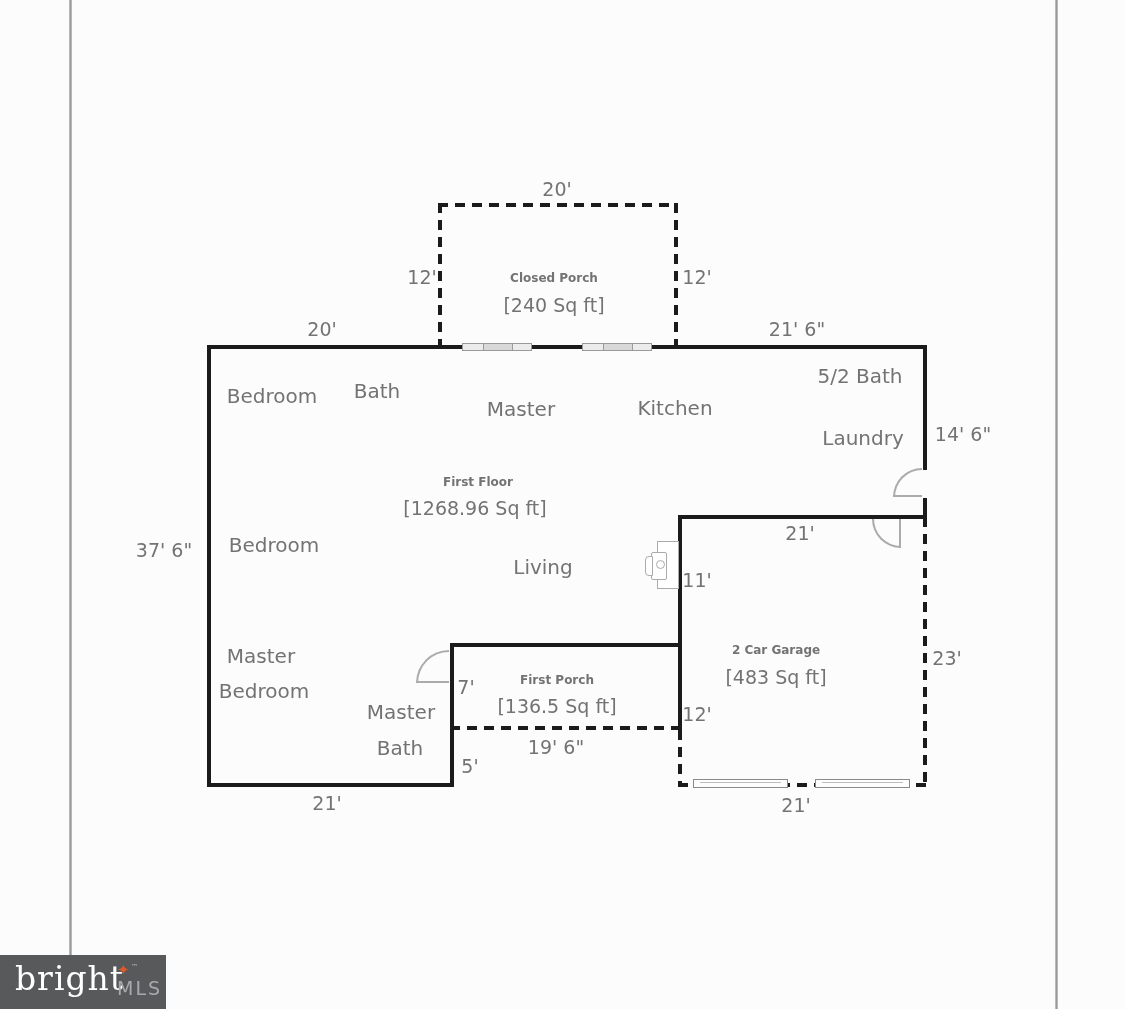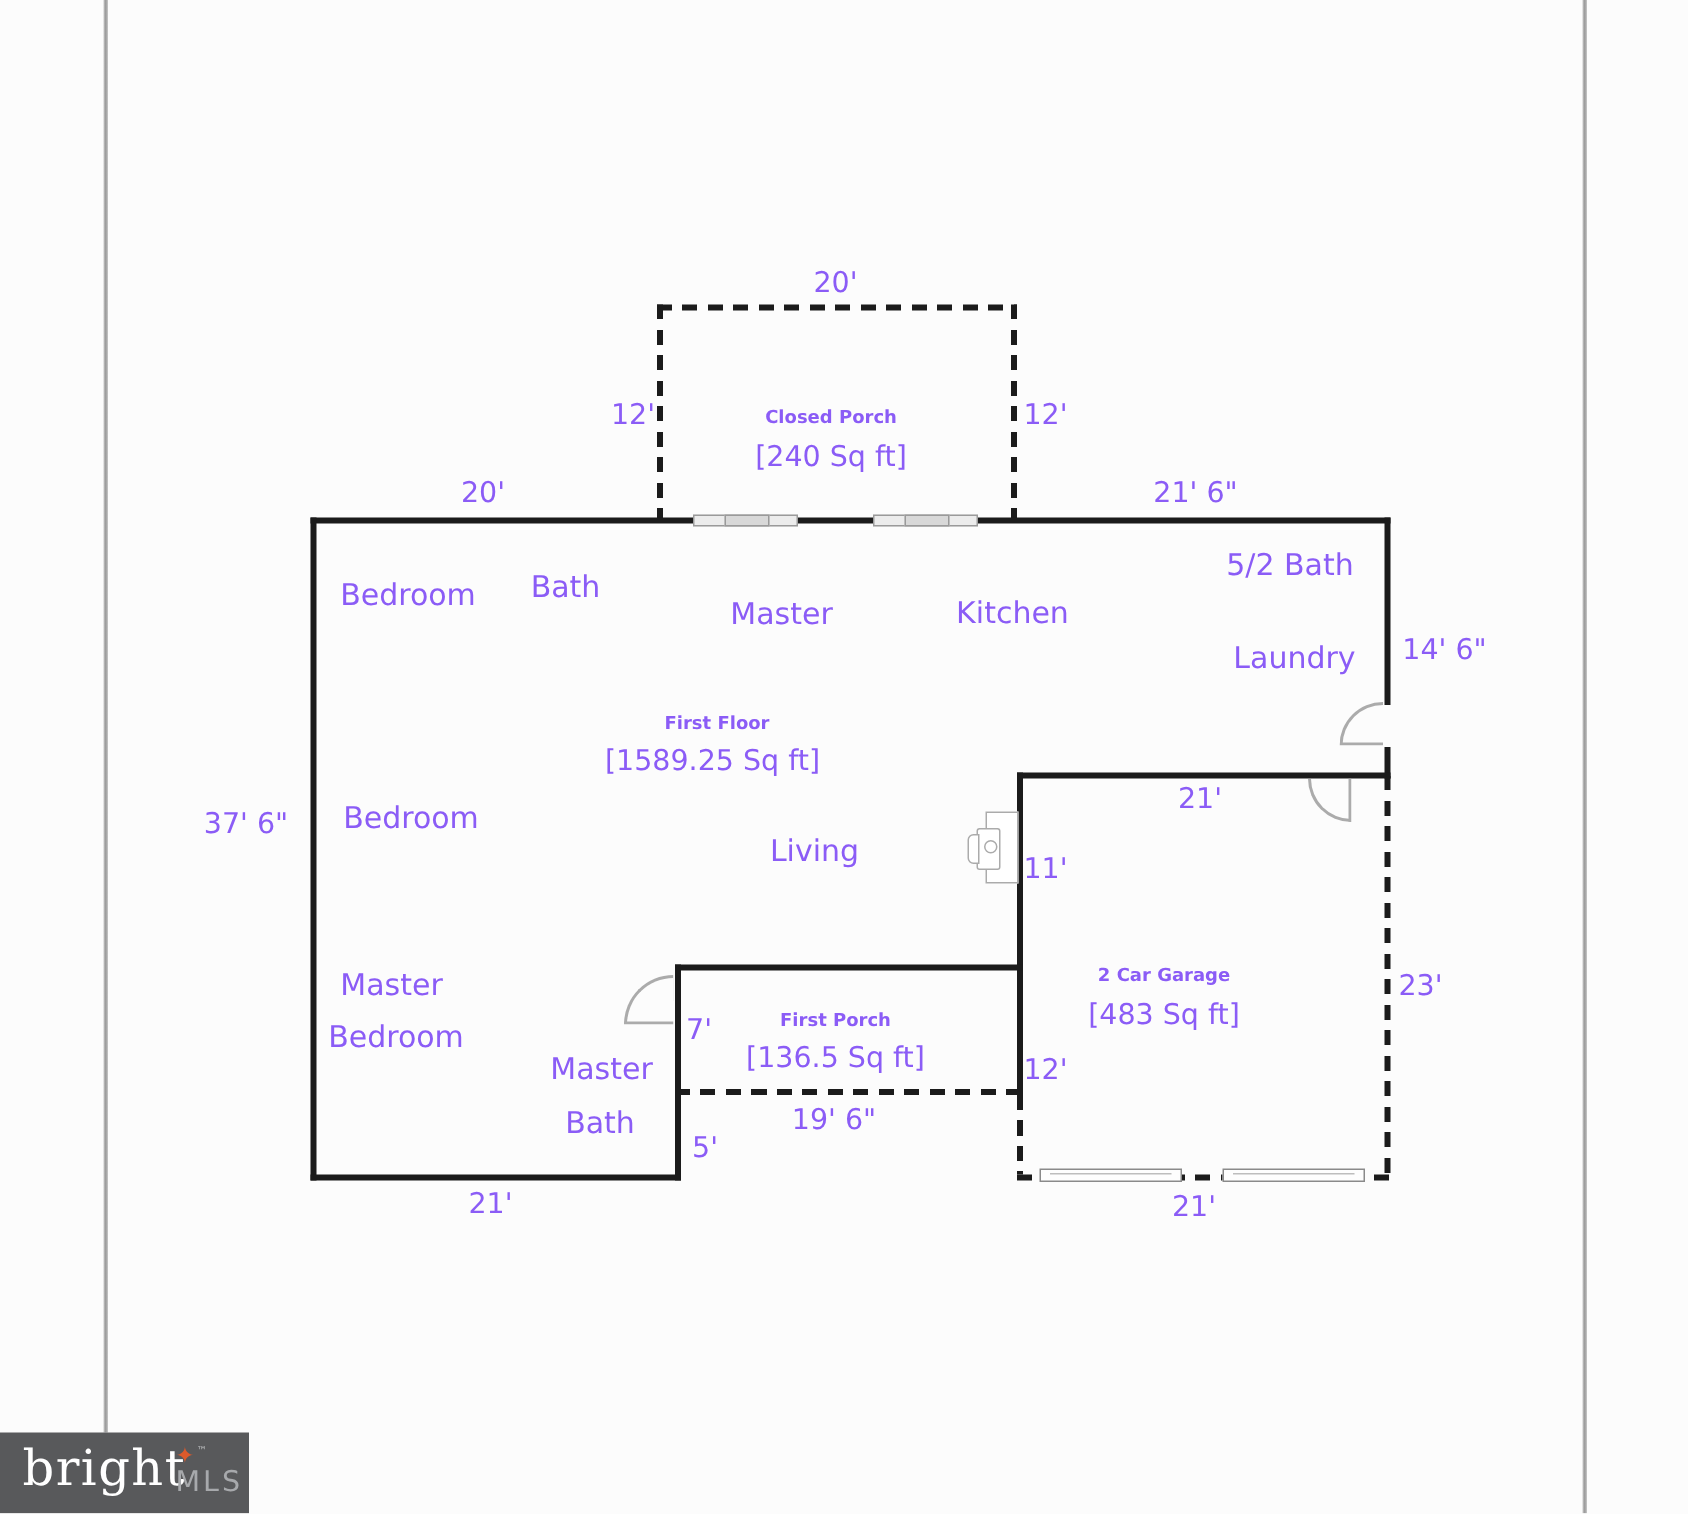--- a/index.html
+++ b/index.html
@@ -2,21 +2,21 @@
 <html><head>
 <meta charset="utf-8">
 <style>
   html,body{margin:0;padding:0;background:#fbfbfb;}
   .canvas{position:relative;width:1125px;height:1009px;background:#fcfcfc;overflow:hidden;
           font-family:"DejaVu Sans",sans-serif;}
   .scanline{position:absolute;top:0;width:3px;background:linear-gradient(90deg,#c9c9c9,#989898,#c9c9c9);}
   .wall{position:absolute;background:#1b1b1b;}
   .dash-h{position:absolute;height:4px;background:repeating-linear-gradient(90deg,#1b1b1b 0 10px,rgba(0,0,0,0) 10px 17px);}
   .dash-v{position:absolute;width:4px;background:repeating-linear-gradient(180deg,#1b1b1b 0 10px,rgba(0,0,0,0) 10px 17px);}
-  .lbl{position:absolute;transform:translate(-50%,-50%);font-size:19px;color:#8b5cf6;white-space:nowrap;line-height:1;}
+  .lbl{position:absolute;transform:translate(-50%,-50%);font-size:19px;color:#737373;white-space:nowrap;line-height:1;}
   .room{font-size:20px;}
   .btitle{font-size:12px;font-weight:bold;}
   .arc{position:absolute;box-sizing:border-box;}
   .arc-laundry{left:893px;top:468px;width:29px;height:29px;border:2px solid #ababab;border-right:none;border-top-left-radius:100% 100%;}
   .arc-garage{left:872px;top:519px;width:29px;height:29px;border:2px solid #ababab;border-top:none;border-bottom-left-radius:100% 100%;}
   .arc-master{left:416px;top:650px;width:33px;height:33px;border:2px solid #ababab;border-right:none;border-top-left-radius:100% 100%;}
   .window{position:absolute;top:343px;width:70px;height:8px;background:#ececec;border:1px solid #9a9a9a;box-sizing:border-box;}
   .window .mid{position:absolute;left:30%;width:40%;top:-1px;bottom:-1px;background:#d8d8d8;border:1px solid #9a9a9a;}
   .gdoor{position:absolute;top:779px;width:95px;height:9px;background:#fdfdfd;border:1px solid #8a8a8a;box-sizing:border-box;}
   .gdoor .inner{position:absolute;left:6px;right:6px;top:2px;height:0;border-top:1px solid #bdbdbd;}
@@ -90,21 +90,21 @@
   <span class="lbl" style="left:947px;top:658px;">23'</span>
   <span class="lbl" style="left:796px;top:805px;">21'</span>
   <span class="lbl" style="left:697px;top:714px;">12'</span>
   <span class="lbl" style="left:466px;top:687px;">7'</span>
   <span class="lbl" style="left:470px;top:766px;">5'</span>
   <span class="lbl" style="left:556px;top:747px;">19' 6"</span>
 
   <span class="lbl btitle" style="left:554px;top:278px;">Closed Porch</span>
   <span class="lbl" style="left:554px;top:305px;">[240 Sq ft]</span>
   <span class="lbl btitle" style="left:478px;top:482px;">First Floor</span>
-  <span class="lbl" style="left:475px;top:508px;">[1589.25 Sq ft]</span>
+  <span class="lbl" style="left:475px;top:508px;">[1268.96 Sq ft]</span>
   <span class="lbl btitle" style="left:557px;top:680px;">First Porch</span>
   <span class="lbl" style="left:557px;top:706px;">[136.5 Sq ft]</span>
   <span class="lbl btitle" style="left:776px;top:650px;">2 Car Garage</span>
   <span class="lbl" style="left:776px;top:677px;text-align:center;">[483 Sq ft]</span>
 
   <span class="lbl room" style="left:272px;top:396px;">Bedroom</span>
   <span class="lbl room" style="left:377px;top:391px;">Bath</span>
   <span class="lbl room" style="left:521px;top:409px;">Master</span>
   <span class="lbl room" style="left:675px;top:408px;">Kitchen</span>
   <span class="lbl room" style="left:860px;top:376px;">5/2 Bath</span>

